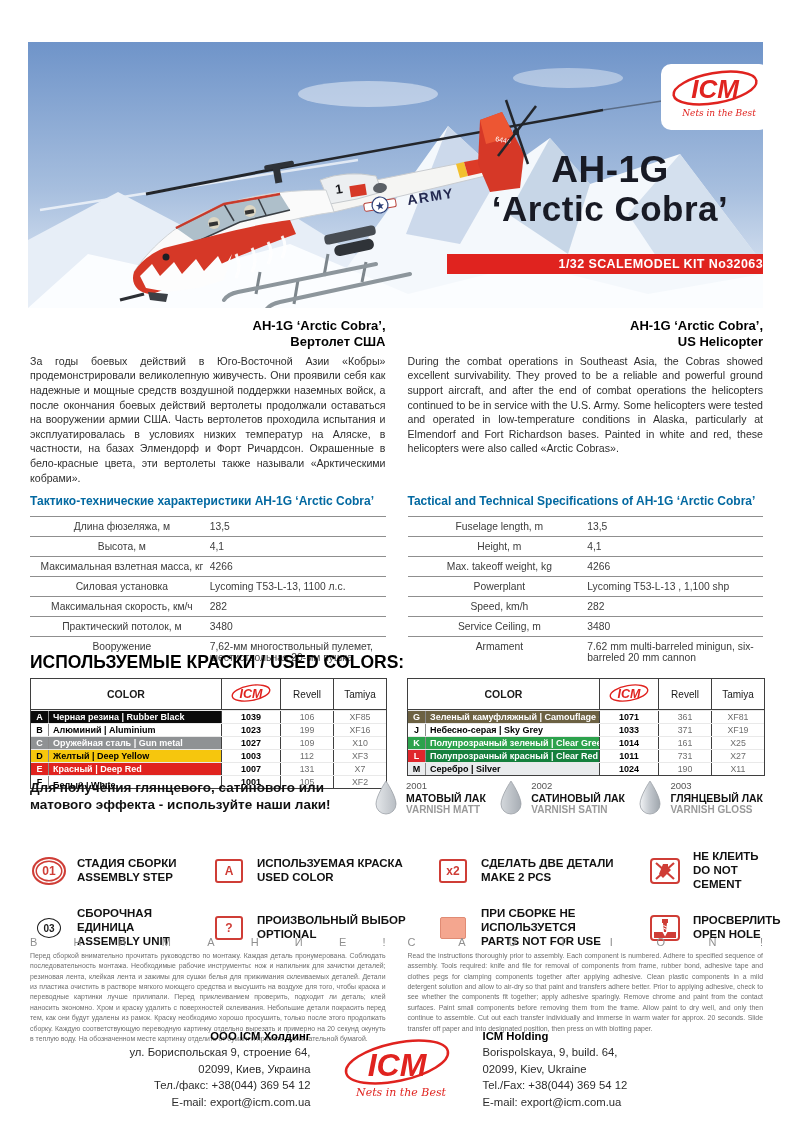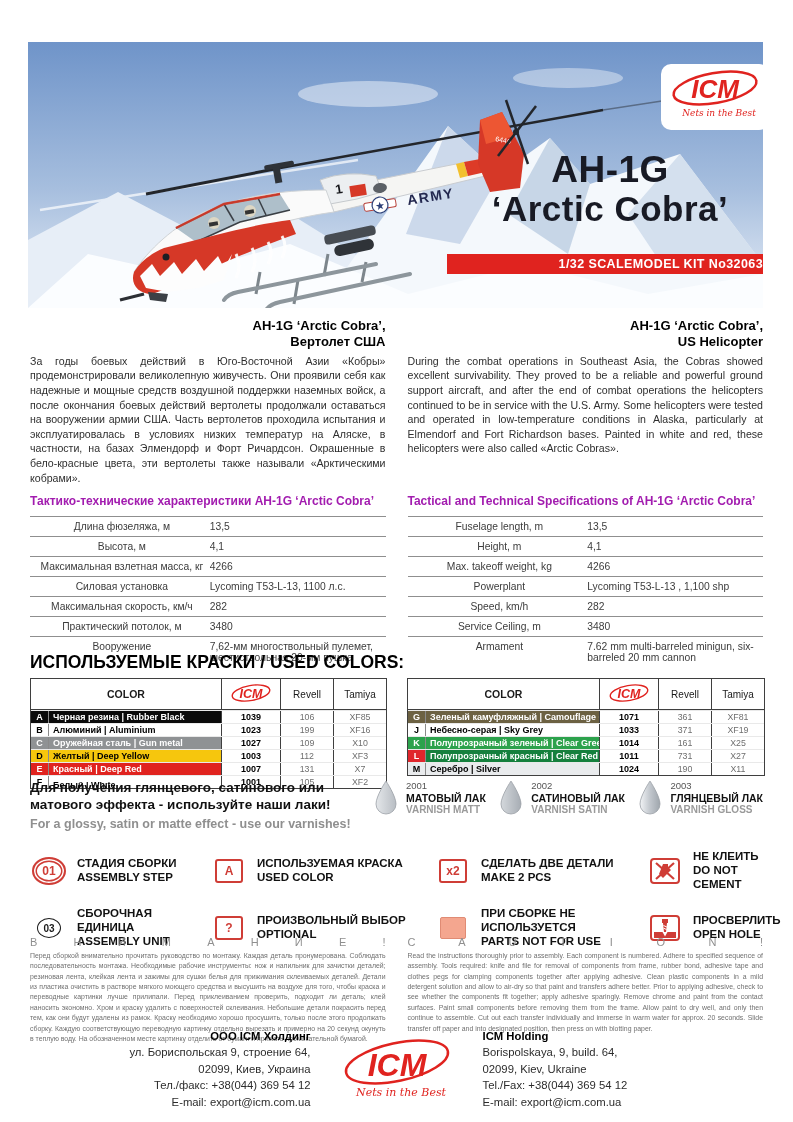--- a/index.html
+++ b/index.html
@@ -18,21 +18,21 @@
           display:flex;align-items:center;justify-content:flex-end;color:#fff;
           font-weight:bold;font-size:12.5px;letter-spacing:.4px;}
   
   .cols{position:absolute;left:30px;width:733px;display:flex;gap:22px;}
   .col{width:356px;}
   .intro{top:318px;}
   .intro h3{margin:0 0 4px 0;text-align:right;font-size:13px;line-height:1.22;color:#000;}
   .intro p{margin:0;font-size:10.6px;line-height:1.38;text-align:justify;color:#2e2e2e;}
   
   .specs{top:494px;}
-  .spec-title{font-size:12px;font-weight:bold;margin:0 0 8px 0;color:#a21caf;}
+  .spec-title{font-size:12px;font-weight:bold;margin:0 0 8px 0;color:#0369a1;}
   .spec-row{display:flex;border-top:1px solid #8f8f8f;padding:4px 0 4px 4px;font-size:10.3px;color:#3c3c3c;}
   .spec-row .lbl{width:50%;text-align:center;}
   .spec-row .val{width:50%;}
   
   .uc-head{position:absolute;left:30px;top:652px;font-size:17.5px;font-weight:900;color:#000;}
   .ctables{top:678px;align-items:flex-start;}
   .ctable{width:100%;border:1.5px solid #3f3f3f;border-collapse:collapse;font-size:9px;}
   .ctable .hrow{display:flex;border-bottom:1.5px solid #3f3f3f;height:30px;align-items:stretch;}
   .ctable .hcolor{flex:1;display:flex;align-items:center;justify-content:center;font-weight:bold;font-size:10.5px;}
   .ctable .hcell{width:52px;display:flex;align-items:center;justify-content:center;
@@ -386,21 +386,20 @@
             <div class="rv">190</div>
             <div class="tm">X11</div>
           </div>
       </div>
     </div>
   </div>
 
   <div class="varnish">
     <div class="v-text">
       <p class="ru">Для получения глянцевого, сатинового или матового эффекта - используйте наши лаки!</p>
-      <p class="en">For a glossy, satin or matte effect - use our varnishes!</p>
     </div>
     <div class="v-items">
       <div class="v-item">
         <svg width="24" height="36" viewBox="0 0 24 36">
           <defs>
               <linearGradient id="dg1" x1="0" y1="0" x2="1" y2="0">
                 <stop offset="0" stop-color="#e4e7ea"></stop>
                 <stop offset="1" stop-color="#b8bdc3"></stop>
               </linearGradient>
             </defs>

